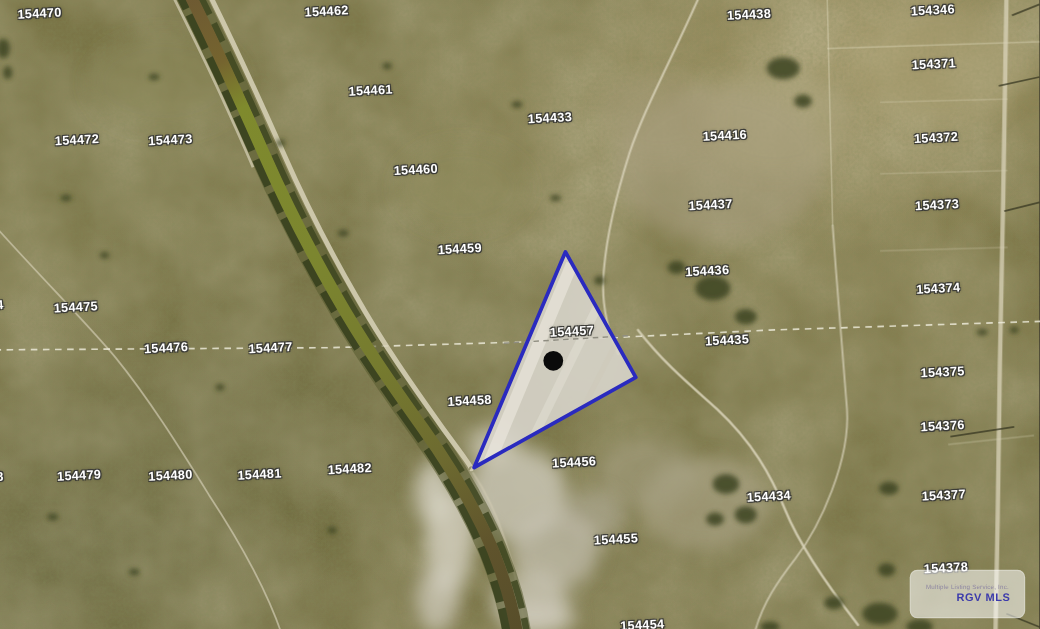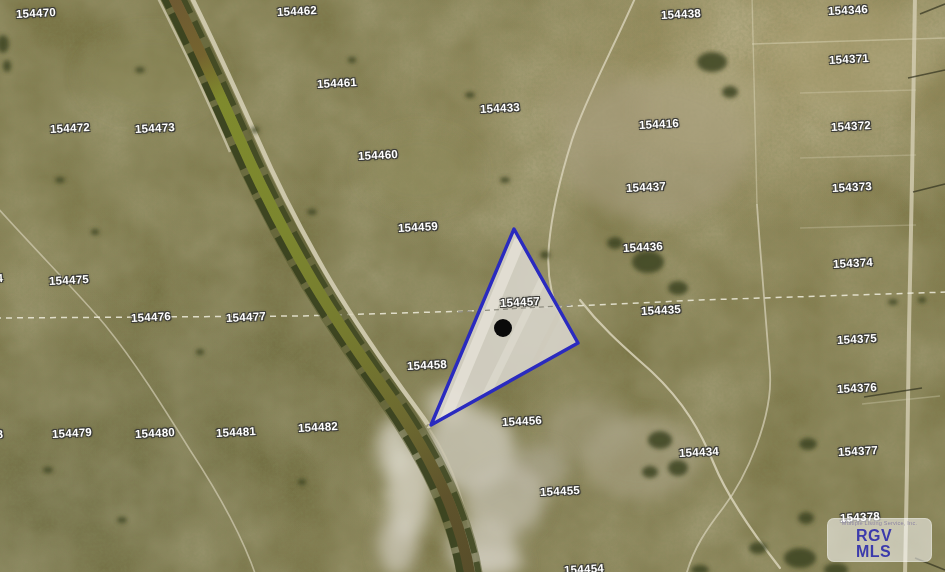--- a/index.html
+++ b/index.html
@@ -41,21 +41,21 @@
     box-shadow:0 0 0 1px rgba(255,255,255,.25) inset;
     display:flex;flex-direction:column;align-items:center;justify-content:center;
     line-height:1;
   }
   #wm-row{display:flex;align-items:center;gap:2px;margin-left:-4px;}
   #wm-script{
     font-family:"DejaVu Serif",serif;font-style:italic;font-weight:700;
     font-size:9.5px;letter-spacing:.2px;
   }
   #wm-sub{font-size:5.6px;margin-top:1px;letter-spacing:.2px;}
-  #wm-abbr{font-size:16px;font-weight:700;margin-top:2px;letter-spacing:.5px;margin-left:29px;}
+  #wm-abbr{font-size:10px;font-weight:700;margin-top:2px;letter-spacing:.5px;margin-left:29px;}
 </style>
 </head>
 <body>
 
 <div id="stage">
 
   <div id="terrain"></div>
 
   <svg class="maplayer" width="945" height="572" viewBox="0 0 945 572">
     <defs>

